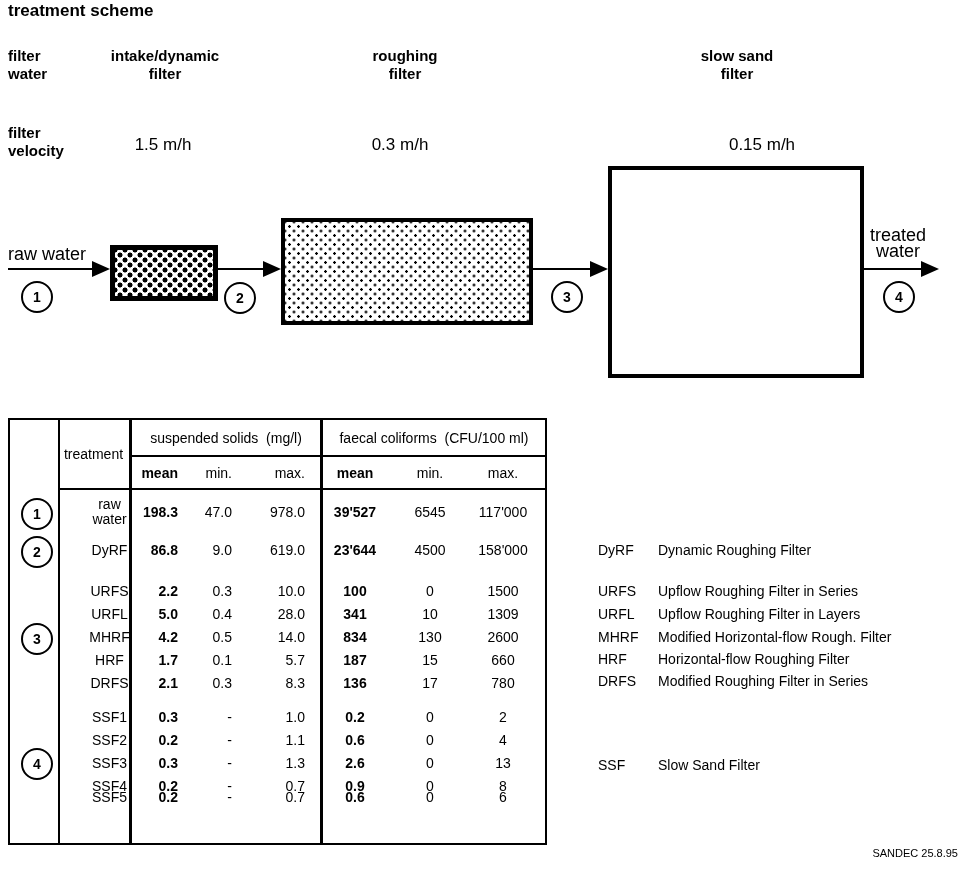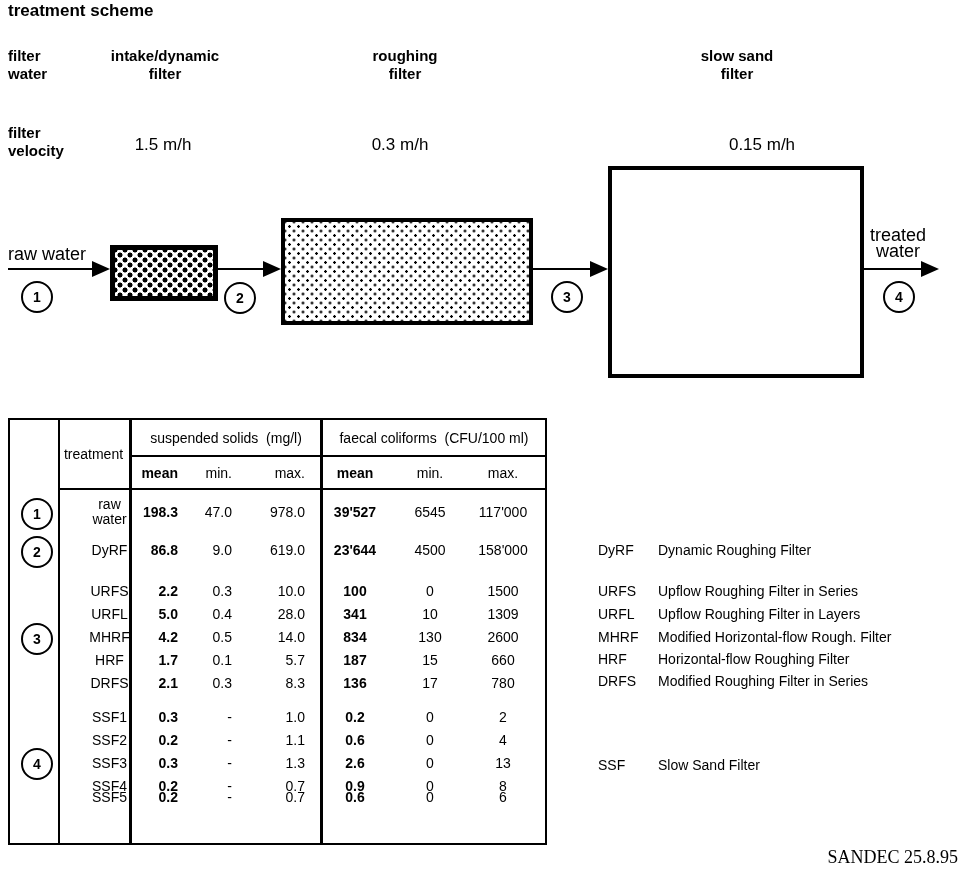--- a/index.html
+++ b/index.html
@@ -39,21 +39,21 @@
   .c-t {left:48px;width:71px;justify-content:center;text-align:center;margin-left:16px;}
   .c-sm{left:119px;width:49px;justify-content:flex-end;font-weight:700;}
   .c-sn{left:168px;width:54px;justify-content:flex-end;}
   .c-sx{left:222px;width:73px;justify-content:flex-end;}
   .c-fm{left:300px;width:90px;justify-content:center;font-weight:700;}
   .c-fn{left:370px;width:100px;justify-content:center;}
   .c-fx{left:443px;width:100px;justify-content:center;}
   .c-t .tw span{display:block;line-height:15px;}
   .lgd{position:absolute;left:598px;height:18px;font-size:14px;display:flex;align-items:center;}
   .lgd .abbr{display:inline-block;width:60px;flex:0 0 60px;}
-  .footer{font-size:18px;font-family:Liberation Serif, serif;}
+  .footer{font-size:11px;}
 </style>
 </head>
 <body>
 
 <div class="page">
 
   <div class="abs title" style="left:8px;top:1px;">treatment scheme</div>
 
   <div class="abs stage two" style="left:8px;top:47px;">
     <span>filter</span>

